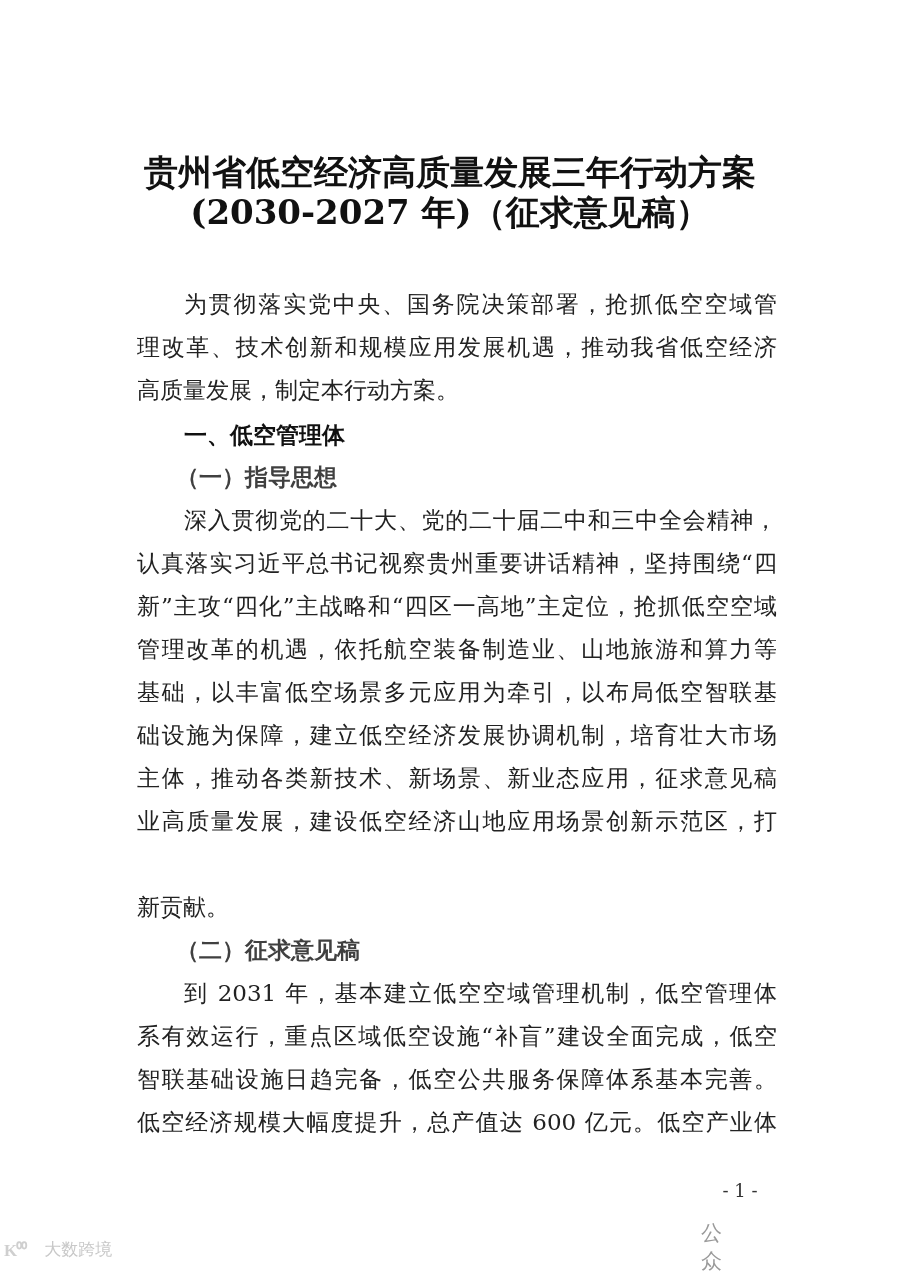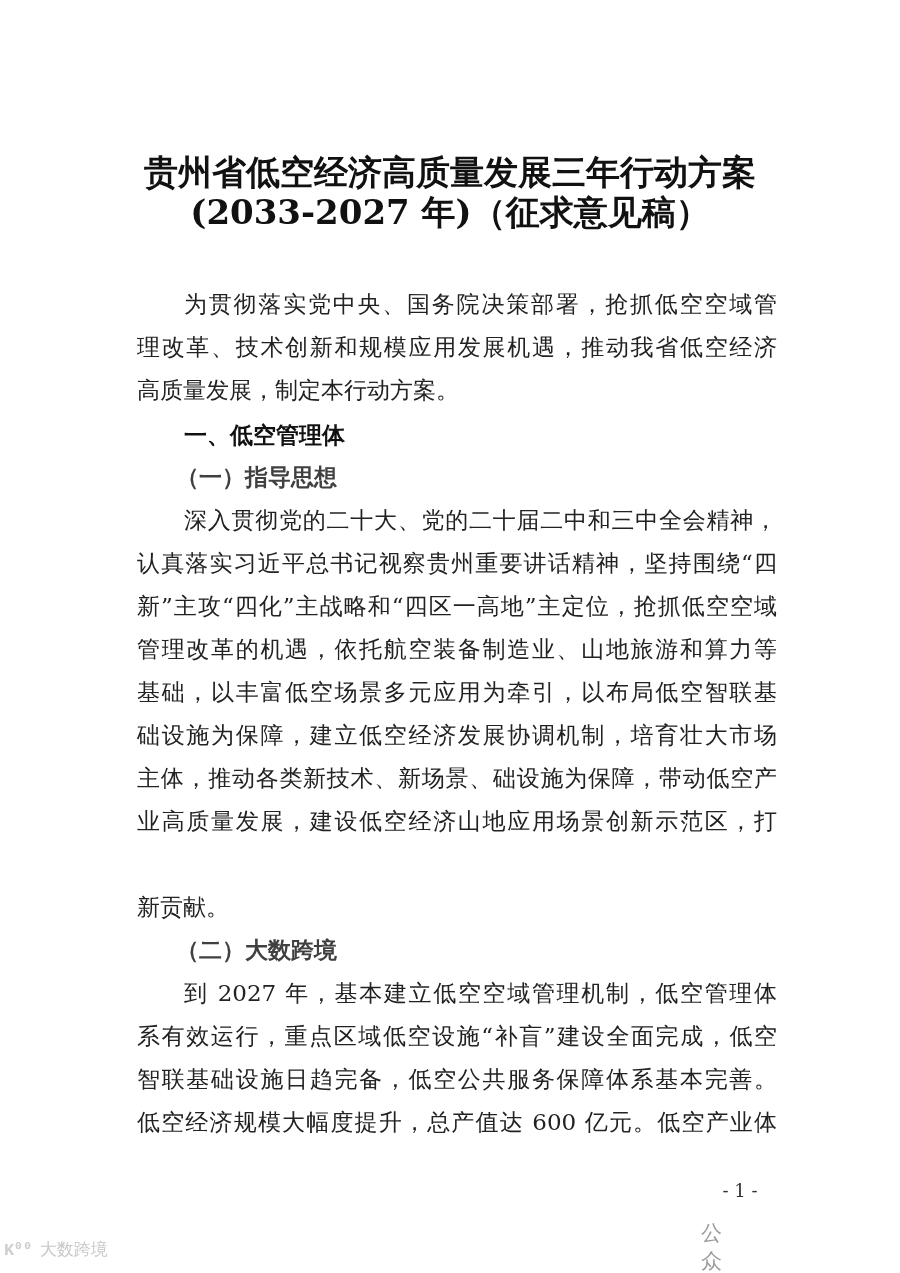--- a/index.html
+++ b/index.html
@@ -88,60 +88,60 @@
       color: #9a9a9a;
       font-family: "DejaVu Sans", "Liberation Sans", sans-serif;
       font-size: 21px;
     }
     .wm-left {
       position: absolute;
       left: 4px;
       top: 1238px;
       display: flex;
       align-items: center;
-      gap: 8px;
+      gap: 18px;
       color: #c8c8c8;
-      font-family: Liberation Mono, monospace;
+      font-family: Liberation Serif, serif;
       font-size: 17px;
     }
     .wm-left .logo {
       font-weight: bold;
       font-size: 17px;
       color: #cfcfcf;
       letter-spacing: -1px;
     }
   </style>
 </head>
 <body>
 
 <div class="page">
 
   <div class="title l1">贵州省低空经济高质量发展三年行动方案</div>
-  <div class="title l2">(2033-2027 年)（征求意见稿）</div>
+  <div class="title l2">(2030-2027 年)（征求意见稿）</div>
 
   <div class="line indent" style="top:289px">为贯彻落实党中央、国务院决策部署，抢抓低空空域管</div>
   <div class="line last" style="top:375px">高质量发展，制定本行动方案。</div>
   <div class="line" style="top:332px">理改革、技术创新和规模应用发展机遇，推动我省低空经济</div>
 
   <div class="h1" style="top:420px">一、低空管理体</div>
   <div class="h2" style="top:462px">（一）指导思想</div>
 
   <div class="line indent" style="top:505px">深入贯彻党的二十大、党的二十届二中和三中全会精神，</div>
   <div class="line" style="top:548px">认真落实习近平总书记视察贵州重要讲话精神，坚持围绕“四</div>
   <div class="line" style="top:591px">新”主攻“四化”主战略和“四区一高地”主定位，抢抓低空空域</div>
   <div class="line" style="top:634px">管理改革的机遇，依托航空装备制造业、山地旅游和算力等</div>
   <div class="line" style="top:677px">基础，以丰富低空场景多元应用为牵引，以布局低空智联基</div>
   <div class="line" style="top:720px">础设施为保障，建立低空经济发展协调机制，培育壮大市场</div>
-  <div class="line" style="top:763px">主体，推动各类新技术、新场景、础设施为保障，带动低空产</div>
+  <div class="line" style="top:763px">主体，推动各类新技术、新场景、新业态应用，征求意见稿</div>
   <div class="line" style="top:806px">业高质量发展，建设低空经济山地应用场景创新示范区，打</div>
   <div class="line last" style="top:892px">新贡献。</div>
 
-  <div class="h2" style="top:935px">（二）大数跨境</div>
+  <div class="h2" style="top:935px">（二）征求意见稿</div>
 
-  <div class="line indent" style="top:978px">到 2027 年，基本建立低空空域管理机制，低空管理体</div>
+  <div class="line indent" style="top:978px">到 2031 年，基本建立低空空域管理机制，低空管理体</div>
   <div class="line" style="top:1064px">智联基础设施日趋完备，低空公共服务保障体系基本完善。</div>
   <div class="line" style="top:1021px">系有效运行，重点区域低空设施“补盲”建设全面完成，低空</div>
   <div class="line" style="top:1107px">低空经济规模大幅度提升，总产值达 600 亿元。低空产业体</div>
 
   <div class="page-number">- 1 -</div>
 
   <div class="wm-right">
     <span>
       <svg width="30" height="26" viewBox="0 0 30 26">
         <ellipse cx="11" cy="10" rx="10" ry="8.5" fill="#9a9a9a"></ellipse>

